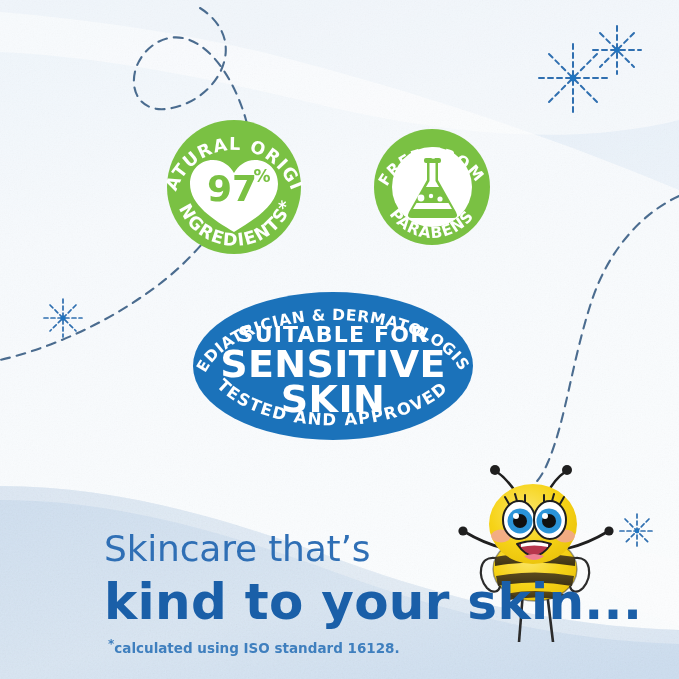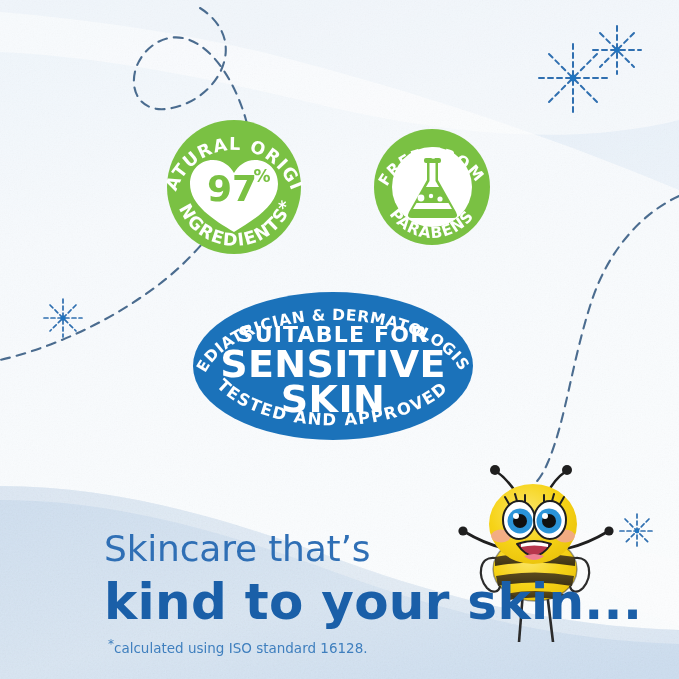--- a/index.html
+++ b/index.html
@@ -28,21 +28,21 @@
   }
   .headline-2{
     position:absolute;left:104px;top:573px;
     font-family:"DejaVu Sans", sans-serif;
     font-size:50px;font-weight:700;color:#1a5fa8;
     letter-spacing:0.3px;white-space:nowrap;
   }
   .footnote{
     position:absolute;left:108px;top:637px;
     font-family:"DejaVu Sans", sans-serif;
-    font-size:13.5px;font-weight:400;color:#3f7fbe;
+    font-size:13.5px;font-weight:700;color:#3f7fbe;
     white-space:nowrap;
   }
   .footnote .star{font-size:12px;vertical-align:5px;}
 </style>
 </head>
 <body>
 
 <div id="stage">
 
   <svg class="layer" id="bg-svg" viewBox="0 0 679 679">

